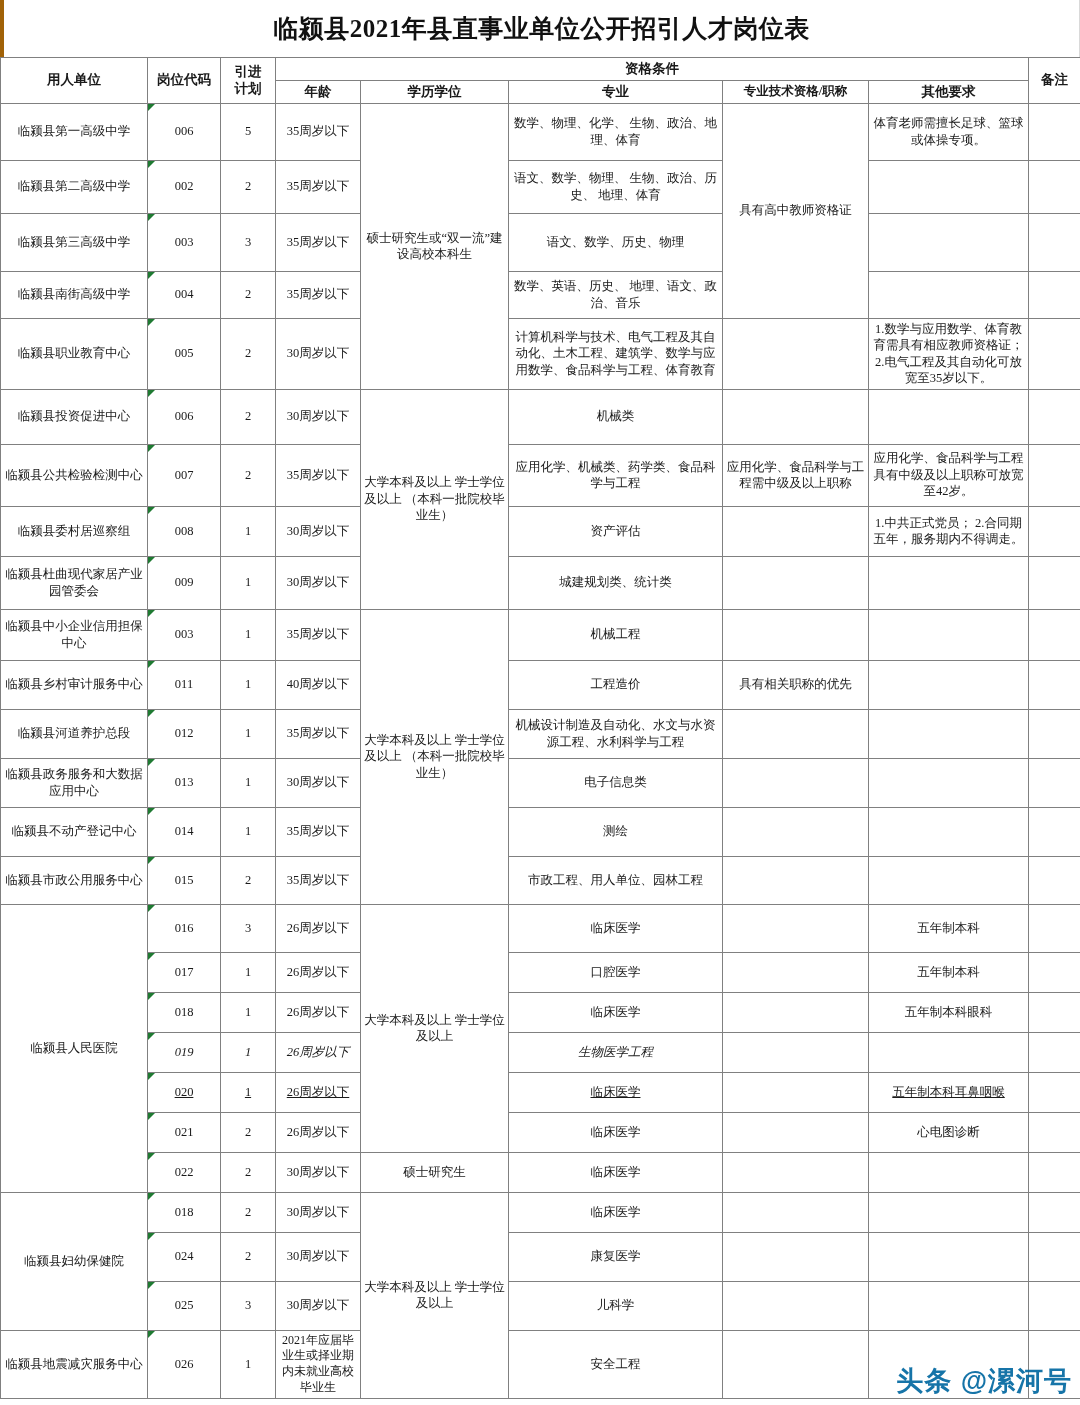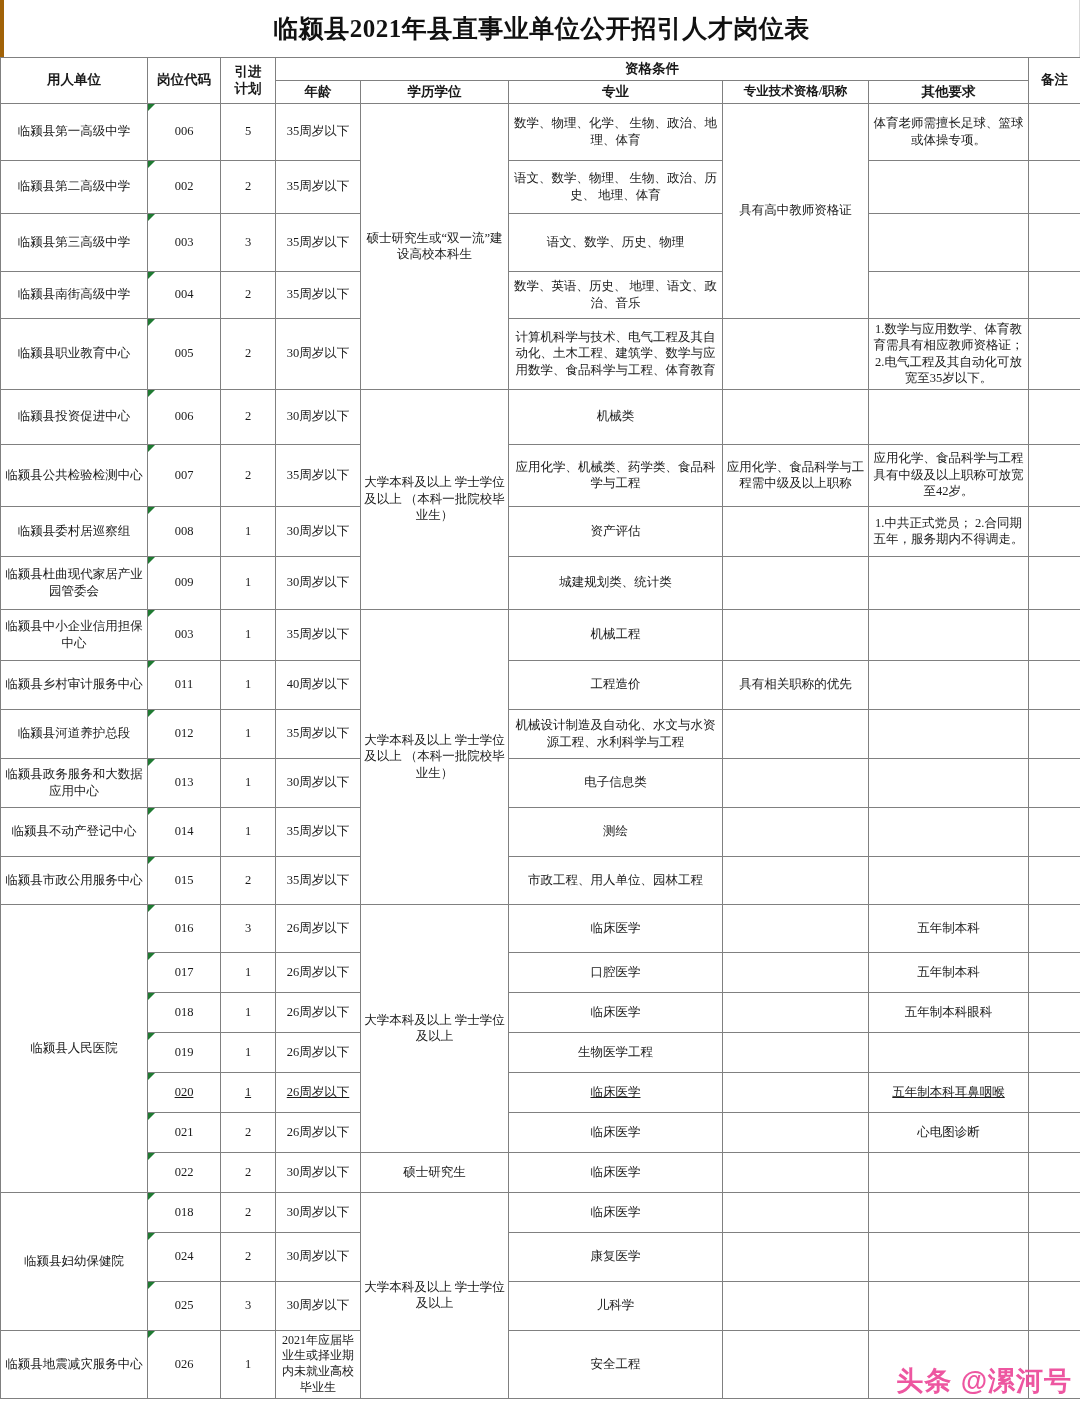--- a/index.html
+++ b/index.html
@@ -73,21 +73,21 @@
     border-top: 7px solid #1f7a32;
     border-right: 7px solid transparent;
     pointer-events: none;
   }
   .watermark {
     position: absolute;
     right: 8px;
     bottom: 6px;
     font-size: 27px;
     font-weight: bold;
-    color: #ec4899;
+    color: #0369a1;
     font-family: "Liberation Sans", sans-serif;
     white-space: nowrap;
     letter-spacing: 1px;
     opacity: 0.92;
   }
 </style>
 </head>
 <body>
 
 <div class="page">
@@ -311,21 +311,21 @@
         </tr>
         <tr style="height: 40px;">
           <td class="code-cell"><span class="err-tri"></span><span>018</span></td>
           <td>1</td>
           <td>26周岁以下</td>
           <td>临床医学</td>
           <td></td>
           <td>五年制本科眼科</td>
           <td></td>
         </tr>
-        <tr style="height: 40px;">
+        <tr style="height: 40px; font-style: italic;">
           <td class="code-cell"><span class="err-tri"></span><span>019</span></td>
           <td>1</td>
           <td>26周岁以下</td>
           <td>生物医学工程</td>
           <td></td>
           <td></td>
           <td></td>
         </tr>
         <tr style="height: 40px; text-decoration: underline;">
           <td class="code-cell"><span class="err-tri"></span><span>020</span></td>

